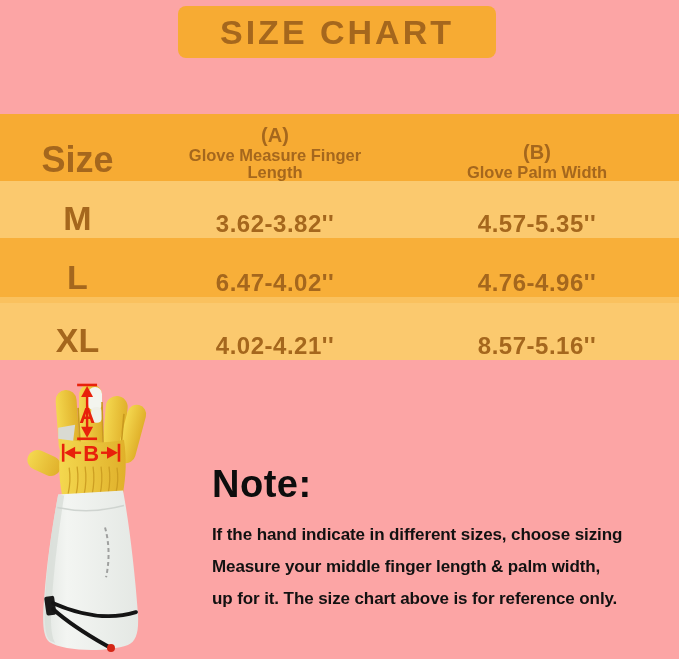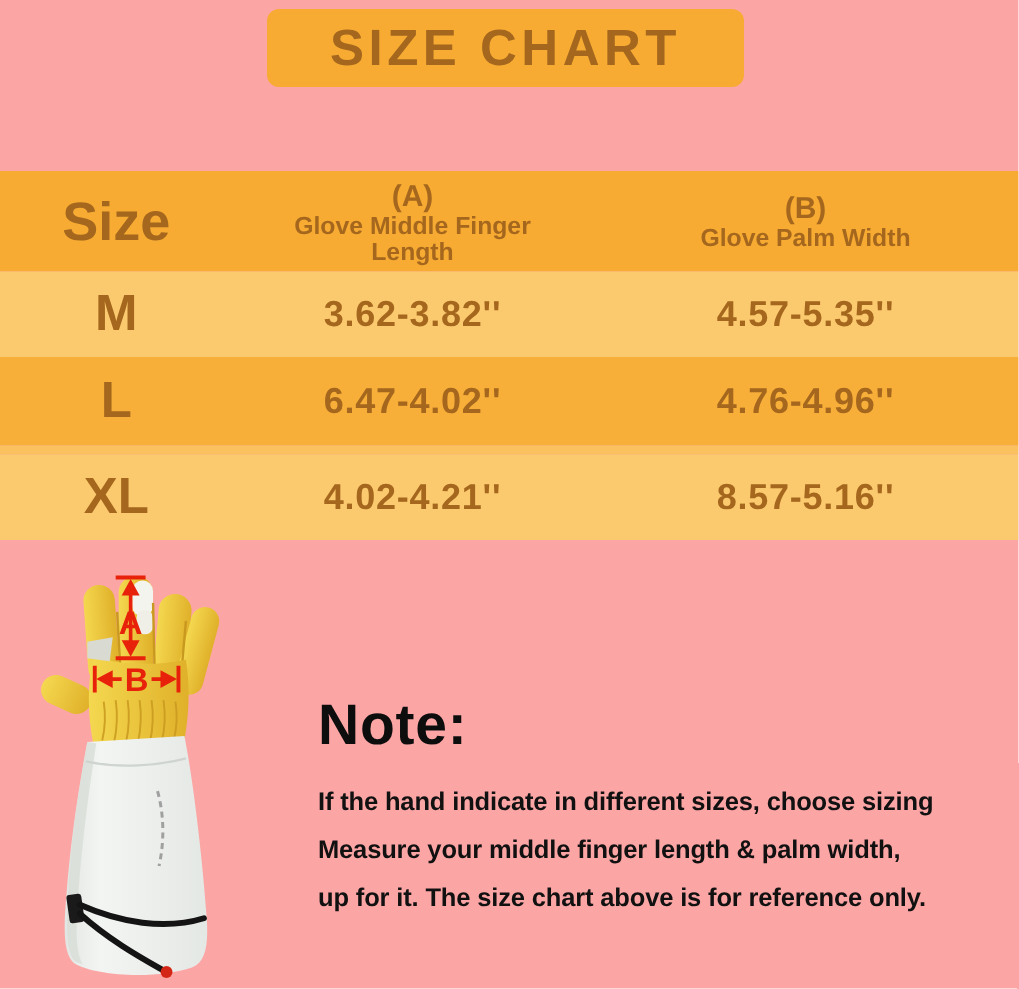--- a/index.html
+++ b/index.html
@@ -11,21 +11,21 @@
   .banner{
     position:absolute;left:178px;top:6px;width:318px;height:52px;
     background:#F7AB33;border-radius:8px;
     display:flex;align-items:center;justify-content:center;
   }
   .banner span{
     font-size:34px;font-weight:800;letter-spacing:3px;color:#A5671D;
   }
   
   .table{position:absolute;left:0;top:114px;width:679px;}
-  .trow{display:flex;width:100%;align-items:center;}
+  .trow{display:flex;width:100%;align-items:flex-end;}
   .trow.header{height:67px;background:#F7AB33;}
   .trow.light{height:57px;background:#FBC96E;}
   .trow.dark{height:59px;background:#F8AF39;}
   .row-sep{height:6px;background:#FAC15E;width:100%;}
   .c1{width:155px;display:flex;align-items:center;justify-content:center;}
   .c2{width:240px;display:flex;align-items:center;justify-content:center;}
   .c3{flex:1;display:flex;align-items:center;justify-content:center;}
   .size-head{font-size:36px;font-weight:800;color:#A5671D;}
   .col-head{display:flex;flex-direction:column;align-items:center;justify-content:center;text-align:center;}
   .col-letter{font-size:20px;font-weight:800;color:#A5671D;line-height:24px;}
@@ -54,21 +54,21 @@
 
   <div class="table">
 
     <div class="trow header">
       <div class="c1">
         <span class="size-head">Size</span>
       </div>
       <div class="c2">
         <div class="col-head">
           <span class="col-letter">(A)</span>
-          <span class="col-sub">Glove Middle Finger Length</span>
+          <span class="col-sub">Glove Measure Finger Length</span>
         </div>
       </div>
       <div class="c3">
         <div class="col-head">
           <span class="col-letter">(B)</span>
           <span class="col-sub">Glove Palm Width</span>
         </div>
       </div>
     </div>
 

